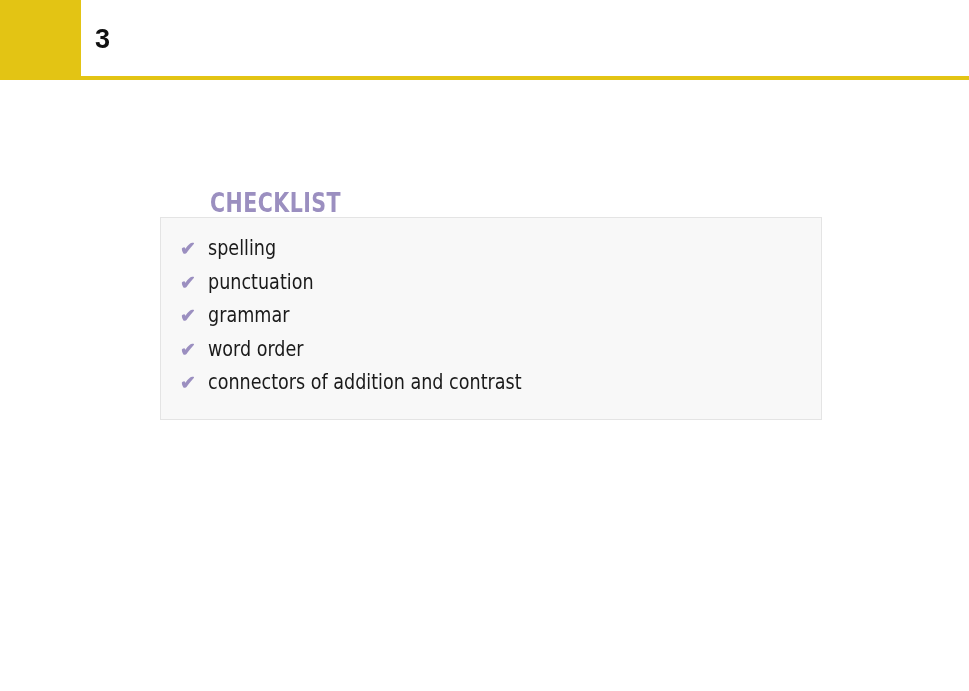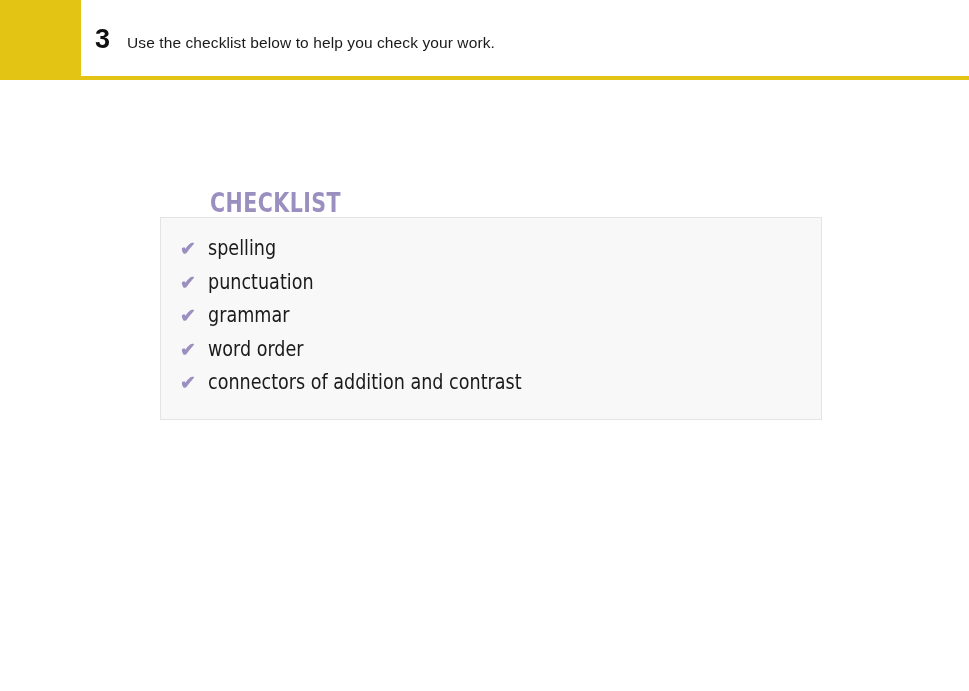--- a/index.html
+++ b/index.html
@@ -111,21 +111,20 @@
     white-space: nowrap;
   }
 </style>
 </head>
 <body>
 
 <div class="header">
   <div class="header-swatch"></div>
   <div class="header-rule"></div>
   <div class="header-number">3</div>
-  <div class="header-instruction">Use the checklist below to help you check your work.</div>
 </div>
 
 <div class="checklist-title">CHECKLIST</div>
 
 <div class="checklist-box"></div>
 
 <div class="checklist-items">
   <div class="checklist-item">
     <span class="check-mark">✔</span>
     <span class="item-text">spelling</span>

